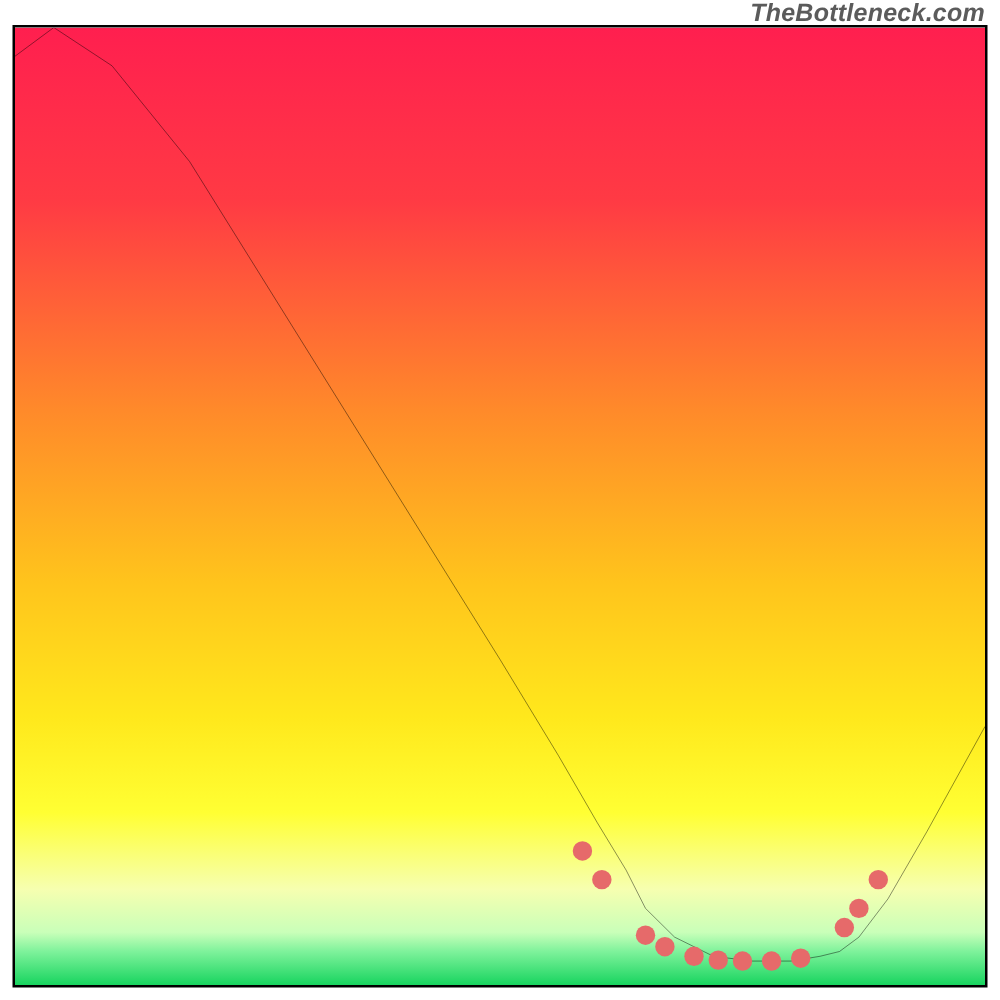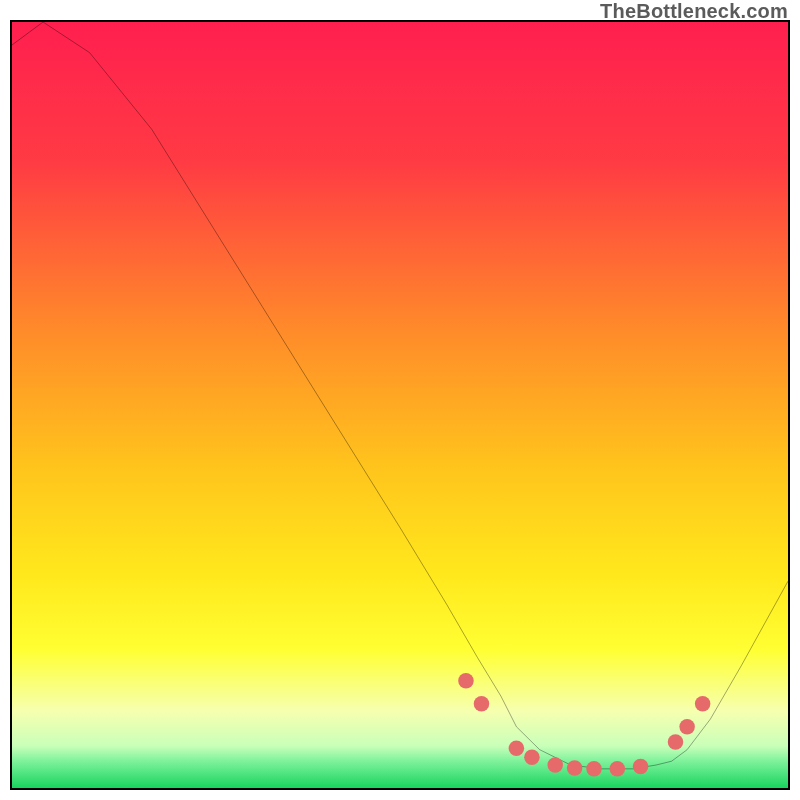--- a/index.html
+++ b/index.html
@@ -51,20 +51,21 @@
   }
 
   .watermark {
     position: absolute;
     right: 12px;
     top: 0px;
     font-size: 20px;
     font-weight: 600;
     color: #5b5b5b;
     letter-spacing: 0.2px;
+    font-style: italic;
   }
 
   .dot {
     fill: #e66a6a;
   }
 </style>
 </head>
 <body>
 
 <div class="watermark">TheBottleneck.com</div>

